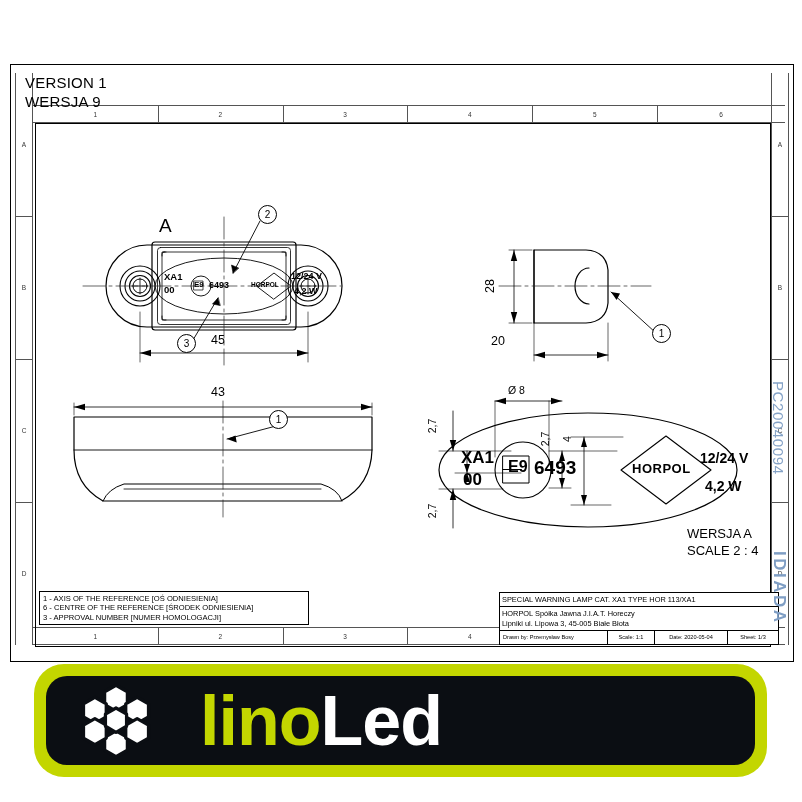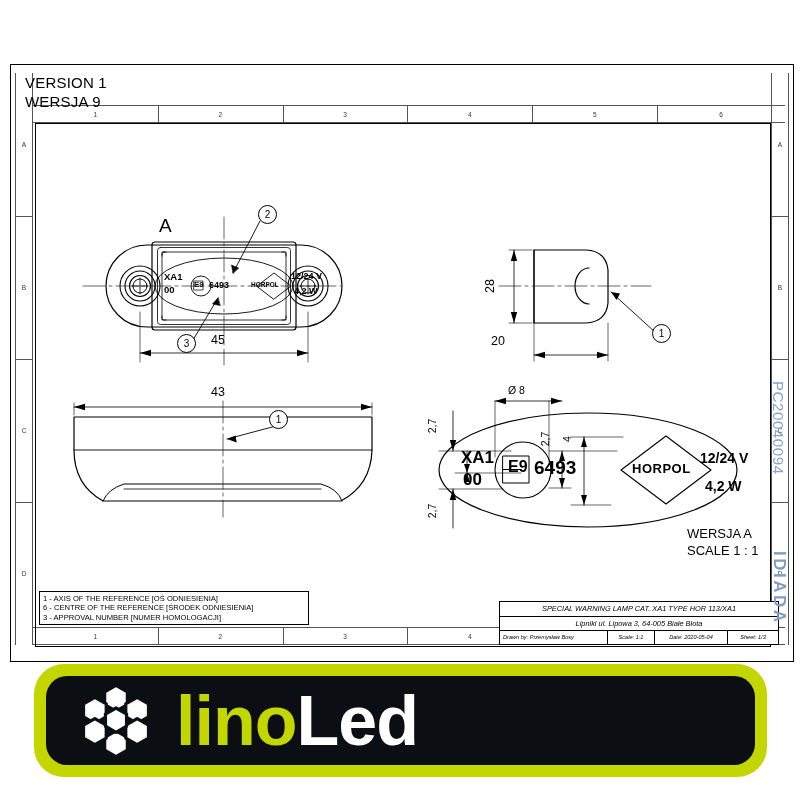--- a/index.html
+++ b/index.html
@@ -47,40 +47,40 @@
   
   #geo{position:absolute;left:0;top:0;width:782px;height:596px;pointer-events:none;}
 
   
   #notes{position:absolute;left:28px;bottom:36px;width:262px;border:1px solid #000;padding:2px 3px;
       font-size:7.6px;line-height:9.4px;background:#fff;}
 
   
   #titleblock{position:absolute;right:14px;bottom:16px;width:278px;border:1px solid #000;background:#fff;
       font-size:7.4px;}
-  #titleblock .tb-row{border-bottom:1px solid #000;text-align:center;padding:2px 2px;line-height:9.6px;font-style:italic;}
+  #titleblock .tb-row{border-bottom:1px solid #000;text-align:left;padding:2px 2px;line-height:9.6px;}
   #titleblock .tb-row.last{border-bottom:none;display:flex;padding:0;}
   #titleblock .tb-cell{border-right:1px solid #000;padding:1.5px 3px;font-size:5.6px;
       white-space:nowrap;overflow:hidden;display:flex;align-items:center;}
   #titleblock .tb-cell:last-child{border-right:none;}
   .tb-c1{flex:1 1 auto;}
   .tb-c2{width:40px;justify-content:center;}
   .tb-c3{width:66px;justify-content:center;}
   .tb-c4{width:44px;justify-content:center;}
 
   
   .wm{position:absolute;writing-mode:vertical-rl;text-orientation:mixed;color:#7f9ec4;
       font-size:15px;letter-spacing:.6px;user-select:none;}
   .wm.code{right:6px;top:316px;font-weight:400;opacity:.95;}
   .wm.brand{right:4px;top:486px;font-weight:700;letter-spacing:2.5px;font-size:17px;}
 
   
   #logo{position:absolute;left:34px;top:664px;width:733px;height:113px;background:#c3d600;border-radius:30px;}
   #logo-inner{position:absolute;left:12px;top:12px;right:12px;bottom:12px;background:#0b0e13;border-radius:21px;
-      display:flex;align-items:center;}
+      display:flex;align-items:center;gap:24px;}
   #logo-mark{margin-left:28px;width:84px;height:78px;flex:0 0 auto;}
   #logo-text{margin-left:18px;font-size:70px;font-weight:700;letter-spacing:-1px;line-height:1;}
   .lt-lino{color:#c3d600;}
   .lt-l{color:#ffffff;}
   .lt-e{color:#ffffff;}
   .lt-d{color:#ffffff;}
 
   .nosel{user-select:none;}
 </style>
 </head>
@@ -286,34 +286,35 @@
     <div class="dim" style="left:689px;top:385px;font-size:14px;font-weight:700;">12/24 V</div>
     <div class="dim" style="left:694px;top:413px;font-size:14px;font-weight:700;">4,2 W</div>
 
     <div class="dim s" style="left:497px;top:319px;">Ø 8</div>
     <div class="dim s vert" style="left:414px;top:355px;transform:rotate(-90deg);">2,7</div>
     <div class="dim s vert" style="left:414px;top:440px;transform:rotate(-90deg);">2,7</div>
     <div class="dim s vert" style="left:527px;top:368px;transform:rotate(-90deg);">2,7</div>
     <div class="dim s vert" style="left:553px;top:368px;transform:rotate(-90deg);">4</div>
 
     <div class="dim" style="left:676px;top:461px;font-size:13px;">WERSJA A</div>
-    <div class="dim" style="left:676px;top:478px;font-size:13px;">SCALE 1 : 1</div>
+    <div class="dim" style="left:676px;top:478px;font-size:13px;">SCALE 2 : 4</div>
 
     <div id="notes">
       <div>1 - AXIS OF THE REFERENCE [OŚ ODNIESIENIA]</div>
       <div>6 - CENTRE OF THE REFERENCE [ŚRODEK ODNIESIENIA]</div>
       <div>3 - APPROVAL NUMBER [NUMER HOMOLOGACJI]</div>
     </div>
 
     <div id="titleblock">
       <div class="tb-row">
         <div>SPECIAL WARNING LAMP CAT. XA1 TYPE HOR 113/XA1</div>
       </div>
       <div class="tb-row">
-        <div>Lipniki ul. Lipowa 3, 64-005 Białe Błota</div>
+        <div>HORPOL Spółka Jawna   J.I.A.T. Horeczy</div>
+        <div>Lipniki ul. Lipowa 3, 45-005 Białe Błota</div>
       </div>
       <div class="tb-row last">
         <div class="tb-cell tb-c1">Drawn by:  Przemysław Bosy</div>
         <div class="tb-cell tb-c2">Scale: 1:1</div>
         <div class="tb-cell tb-c3">Date: 2020-05-04</div>
         <div class="tb-cell tb-c4">Sheet: 1/3</div>
       </div>
     </div>
 
     <div class="wm code">PC20040094</div>

